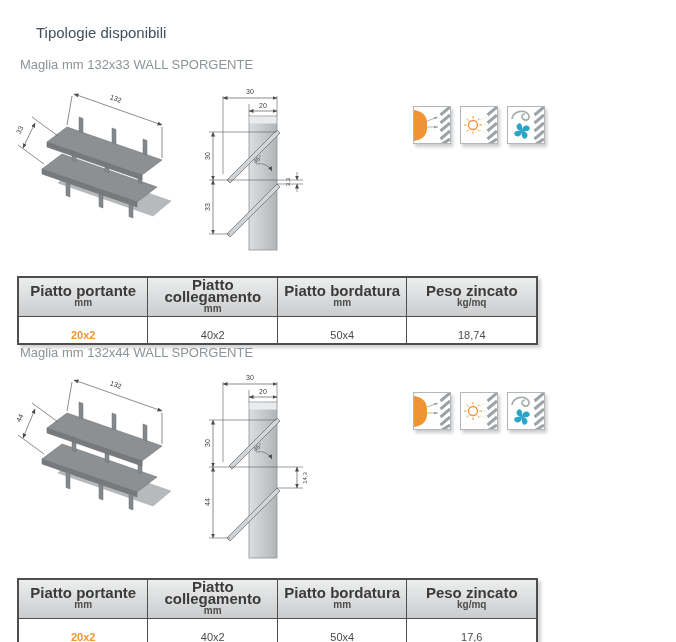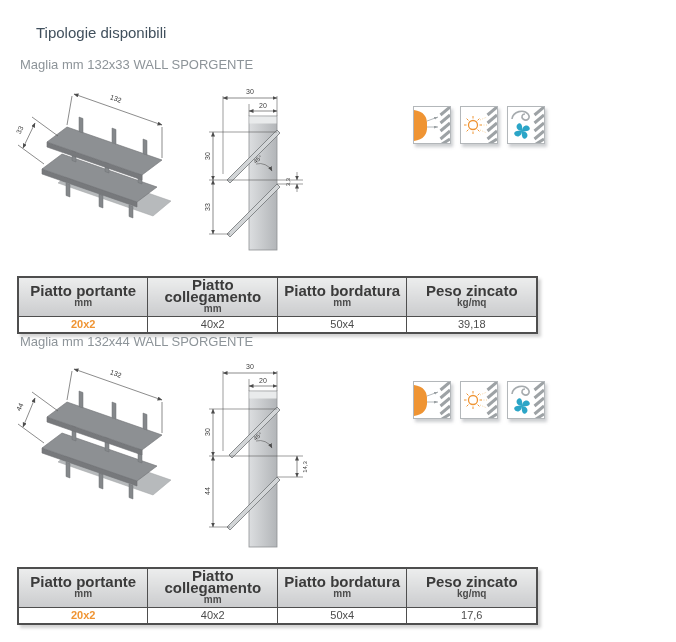--- a/index.html
+++ b/index.html
@@ -19,21 +19,21 @@
   svg text{font-family:"Liberation Sans",sans-serif;fill:#3c3c3c;}
   .dim{font-size:7px;}
   .dim-sm{font-size:6px;}
   table.spec{border-collapse:collapse;width:521px;margin:14px 0 0 -3px;border:2px solid #4e4e4e;
              box-shadow:3px 3px 3px rgba(0,0,0,.18);font-size:11px;table-layout:fixed;}
   .s2 table.spec{margin-top:8px;}
   table.spec th,table.spec td{border:1px solid #4e4e4e;text-align:center;width:25%;}
   table.spec th{background:linear-gradient(#eceded,#cbccce);padding:1px 0 2px;}
   .th-label{font-weight:bold;font-size:15px;color:#3b3b3b;line-height:12px;}
   .th-unit{font-weight:700;font-size:10px;color:#4c4c4c;line-height:11px;}
-  table.spec td{padding:1px 0 2px;color:#4c4c4c;background:#fff;}
+  table.spec td{padding:12px 0 2px;color:#4c4c4c;background:#fff;}
   table.spec td.accent{color:#ef9433;font-weight:bold;}
 </style>
 </head>
 <body>
 
 <svg width="0" height="0" style="position:absolute">
   <defs>
     <marker id="arr" markerWidth="7" markerHeight="6" refX="4.5" refY="2" orient="auto-start-reverse" markerUnits="userSpaceOnUse">
       <path d="M0 0 L4.8 2 L0 4 Z" fill="#4c4c4c"></path>
     </marker>
@@ -202,21 +202,21 @@
             <div class="th-label">Peso zincato</div>
             <div class="th-unit">kg/mq</div>
           </th>
         </tr>
       </thead>
       <tbody>
         <tr>
           <td class="accent">20x2</td>
           <td>40x2</td>
           <td>50x4</td>
-          <td>39,18</td>
+          <td>18,74</td>
         </tr>
       </tbody>
     </table>
   </div>
 
   <div class="section s2">
     <h2 class="section-heading">Maglia mm 132x44 WALL SPORGENTE</h2>
 
     <div class="figures">
 

